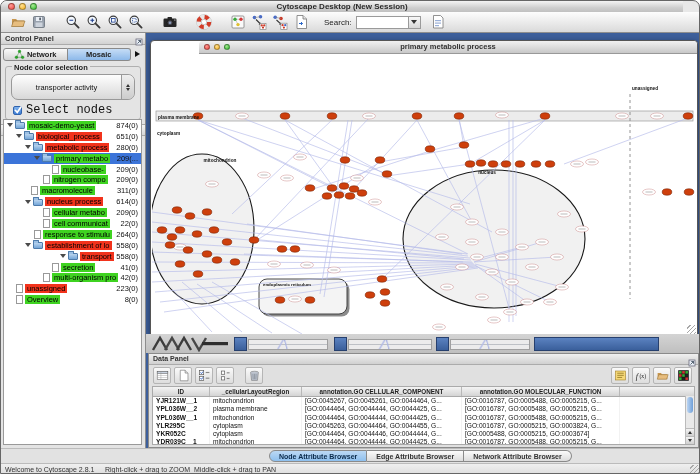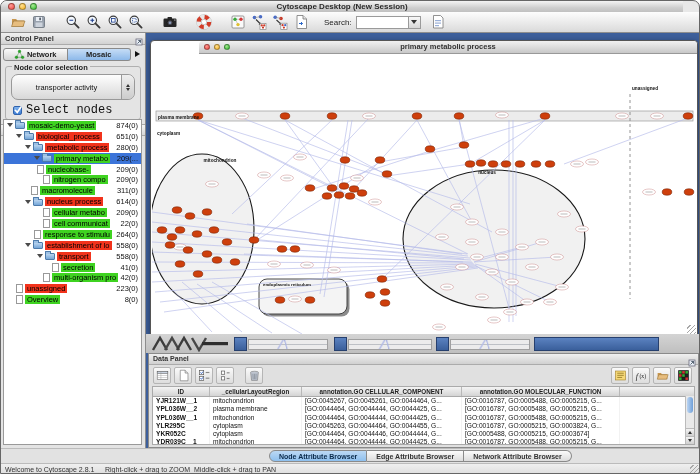--- a/index.html
+++ b/index.html
@@ -331,21 +331,21 @@
               <span class="fold-ic"></span>
               <span class="t-lbl red">metabolic process</span>
               <span class="t-cnt">280(0)</span>
             </div>
             <div class="tree-row sel" style="padding-left: 30px;">
               <span class="tri"></span>
               <span class="fold-ic"></span>
               <span class="t-lbl green">primary metabo</span>
               <span class="t-cnt">209(...</span>
             </div>
-            <div class="tree-row" style="padding-left: 24px;">
+            <div class="tree-row" style="padding-left: 39px;">
               <span class="tri-sp"></span>
               <span class="doc-ic"></span>
               <span class="t-lbl green">nucleobase-</span>
               <span class="t-cnt">209(0)</span>
             </div>
             <div class="tree-row" style="padding-left: 30px;">
               <span class="tri-sp"></span>
               <span class="doc-ic"></span>
               <span class="t-lbl green">nitrogen compo</span>
               <span class="t-cnt">209(0)</span>
@@ -379,21 +379,21 @@
               <span class="doc-ic"></span>
               <span class="t-lbl green">response to stimulu</span>
               <span class="t-cnt">264(0)</span>
             </div>
             <div class="tree-row" style="padding-left: 21px;">
               <span class="tri"></span>
               <span class="fold-ic"></span>
               <span class="t-lbl red">establishment of lo</span>
               <span class="t-cnt">558(0)</span>
             </div>
-            <div class="tree-row" style="padding-left: 33px;">
+            <div class="tree-row" style="padding-left: 33px; margin-left: 23px;">
               <span class="tri"></span>
               <span class="fold-ic"></span>
               <span class="t-lbl red">transport</span>
               <span class="t-cnt">558(0)</span>
             </div>
             <div class="tree-row" style="padding-left: 39px;">
               <span class="tri-sp"></span>
               <span class="doc-ic"></span>
               <span class="t-lbl green">secretion</span>
               <span class="t-cnt">41(0)</span>

